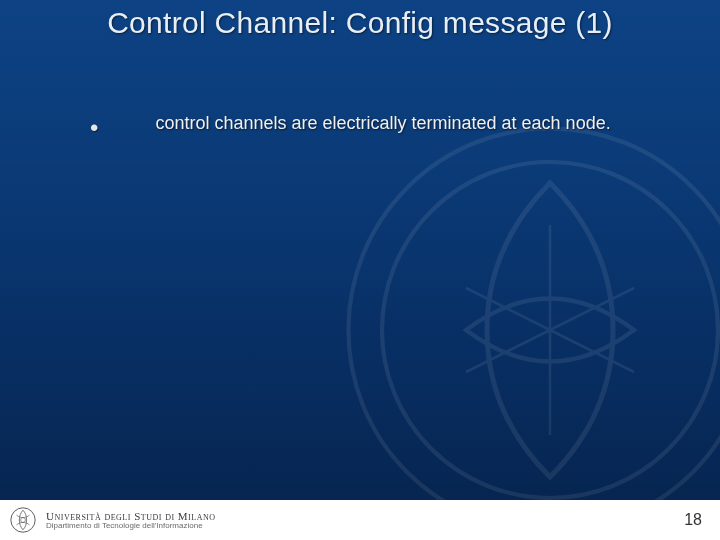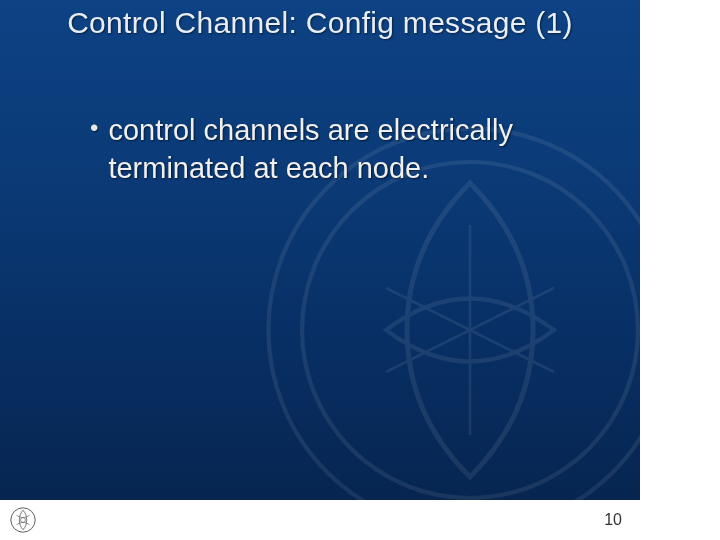--- a/index.html
+++ b/index.html
@@ -5,21 +5,21 @@
   html, body {
     margin: 0;
     padding: 0;
     width: 720px;
     height: 540px;
     overflow: hidden;
     font-family: Verdana, Geneva, sans-serif;
   }
   .slide {
     position: relative;
-    width: 640px;
+    width: 720px;
     height: 540px;
     background: linear-gradient(180deg, #0d4284 0%, #0b3b78 30%, #083066 60%, #06234c 100%);
     color: #fff;
   }
   .watermark {
     position: absolute;
     right: -40px;
     top: 120px;
     width: 420px;
     height: 420px;
@@ -72,24 +72,25 @@
     margin-top: 12px;
   }
   .dot {
     font-size: 24px;
     line-height: 1.3;
     margin-right: 10px;
     color: #e6e6e6;
     text-shadow: 1px 1px 1px rgba(0,0,0,0.5);
   }
   .bullet2-text {
-    font-size: 29px;
+    font-size: 18px;
     line-height: 1.3;
     color: #f0f0f0;
     text-shadow: 1px 1px 2px rgba(0,0,0,0.6);
+    margin-left: 47px;
   }
   .footer {
     position: absolute;
     left: 0;
     right: 0;
     bottom: 0;
     height: 40px;
     background: #fff;
     display: flex;
     align-items: center;
@@ -154,17 +155,21 @@
   </div>
 
   <div class="footer">
     <div class="footer-left">
       <svg class="crest" viewBox="0 0 32 32">
         <circle cx="16" cy="16" r="15" fill="none" stroke="#5a5a5a" stroke-width="1.2"></circle>
         <path d="M16 4 C10 10 10 22 16 28 C22 22 22 10 16 4 Z" fill="none" stroke="#5a5a5a" stroke-width="1"></path>
         <path d="M8 10 C13 14 19 14 24 10 M8 22 C13 18 19 18 24 22" fill="none" stroke="#5a5a5a" stroke-width="0.8"></path>
         <circle cx="16" cy="16" r="3" fill="none" stroke="#5a5a5a" stroke-width="0.8"></circle>
       </svg>
+      <div class="uni">
+        <span class="uni-top">Università degli Studi di Milano</span>
+        <span class="uni-bot">Dipartimento di Tecnologie dell'Informazione</span>
+      </div>
     </div>
-    <div class="pagenum">10</div>
+    <div class="pagenum">18</div>
   </div>
 
 </div>
 
 </body></html>

